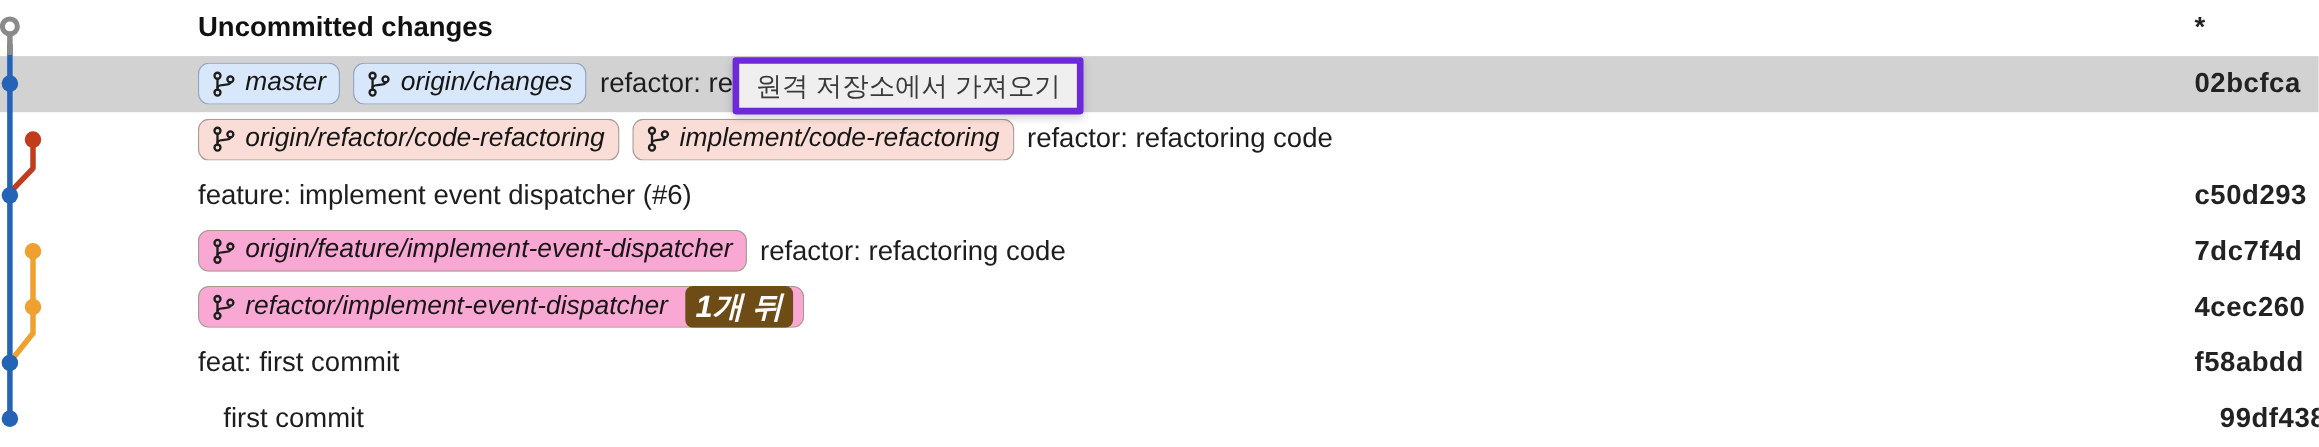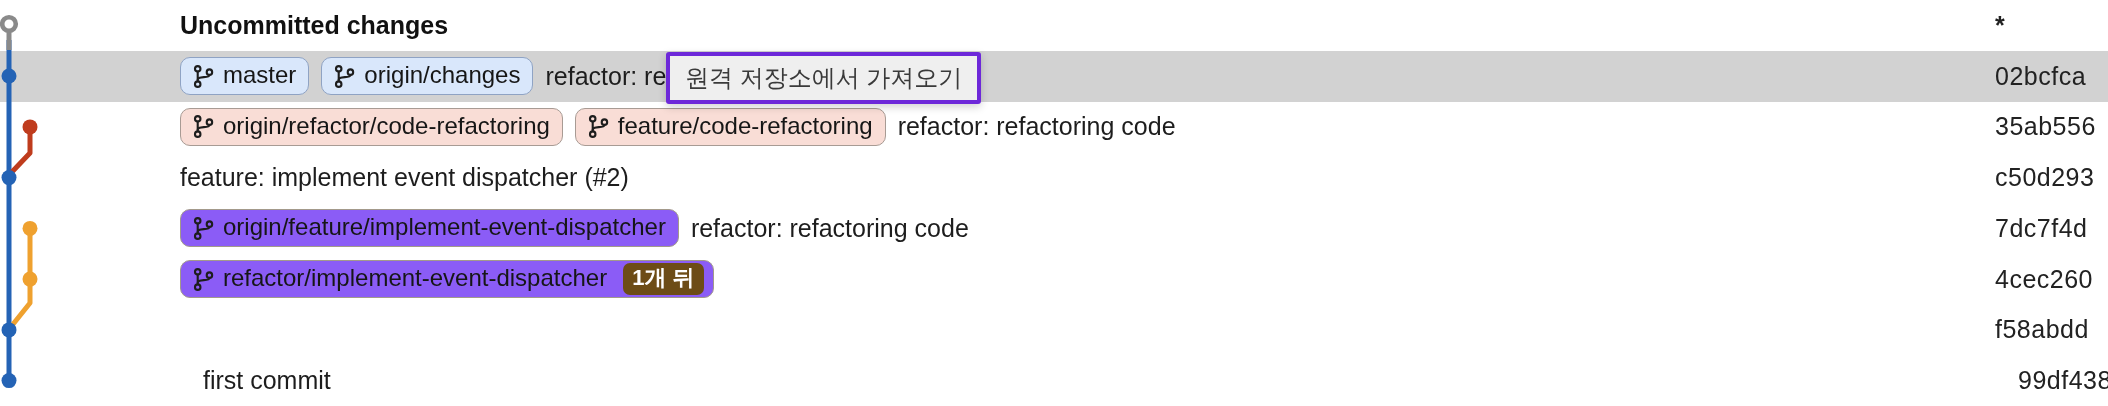--- a/index.html
+++ b/index.html
@@ -11,38 +11,38 @@
   html,body{width:2108px;height:406px;overflow:hidden;background:#ffffff;
     font-family:"Liberation Sans","DejaVu Sans",sans-serif;}
   #stage{position:relative;width:2108px;height:297px;background:#fff;text-align:right;}
 
   .row{position:absolute;left:0;width:2108px;height:var(--rh);display:flex;align-items:center;}
   .row.selected{background:var(--selected-bg);}
   .row-content{margin-left:180px;display:flex;align-items:center;gap:12px;white-space:nowrap;overflow:hidden;max-width:1790px;}
   .message{font-size:25px;color:#1d1d1d;white-space:nowrap;}
   .row.bold .message{font-weight:700;color:#111;}
   .hash{position:absolute;left:1995px;top:0;height:var(--rh);display:flex;align-items:center;
-        font-size:25px;color:#222;letter-spacing:.5px;}
+        font-size:25px;color:#222;letter-spacing:.5px;font-weight:bold;}
   .row.bold .hash{font-weight:700;letter-spacing:0;}
 
   .badge{display:inline-flex;align-items:center;height:38px;border-radius:10px;
          padding:0 12px 0 10px;gap:7px;font-size:24px;color:#161616;border:1.5px solid transparent;
-         flex:none;}
+         flex:none;font-style:italic;}
   .badge .blabel{position:relative;top:-1px;}
   .badge svg{width:25px;height:25px;flex:none;}
   .badge.blue{background:#d9e7fb;border-color:#8fa3c4;}
   .badge.pink{background:#f9ddd6;border-color:#a89b94;}
-  .badge.tan{background:#8b5cf6;border-color:#a39a8b;}
+  .badge.tan{background:#f9a8d4;border-color:#a39a8b;}
   .count-pill{margin-left:9px;margin-right:-3px;padding:2px 9px 3px;border-radius:7px;
-              font-size:22px;font-weight:700;background:#6d4c16;color:#fff;line-height:1.2;flex:none;}
+              font-size:28px;font-weight:700;background:#6d4c16;color:#fff;line-height:1.2;flex:none;}
 
   #graph{position:absolute;left:0;top:0;z-index:2;pointer-events:none;}
 
   #tooltip{position:absolute;left:666px;top:52px;height:52px;z-index:10;
-           background:#efefef;border:4px solid #6d28d9;border-radius:3px;
+           background:#efefef;border:6px solid #6d28d9;border-radius:3px;
            display:flex;align-items:center;padding:0 15px;font-size:24px;color:#3a3a3a;
            box-shadow:0 3px 8px rgba(0,0,0,0.18);white-space:nowrap;}
 </style>
 </head>
 <body>
 
 <div id="stage">
 
   <div id="rows">
       <div class="row bold" style="top: 0px;">
@@ -98,29 +98,28 @@
           <span class="badge pink">
             <svg viewBox="0 0 16 16" fill="none">
     <g stroke="#1d1d1d" stroke-width="1.35">
       <circle cx="4.3" cy="3.1" r="1.75"></circle>
       <circle cx="4.3" cy="12.9" r="1.75"></circle>
       <circle cx="11.8" cy="5.2" r="1.75"></circle>
       <path d="M4.3 4.9 V11.1" stroke-linecap="round"></path>
       <path d="M4.3 10 C4.3 7.4 11.8 9.4 11.8 7.05" stroke-linecap="round"></path>
     </g>
   </svg>
-            <span class="blabel">feature/code-refactoring</span>
+            <span class="blabel">implement/code-refactoring</span>
           </span>
           <span class="message">refactor: refactoring code</span>
         </div>
-        <span class="hash">35ab556</span>
       </div>
       <div class="row" style="top: 152.25px;">
         <div class="row-content">
-          <span class="message">feature: implement event dispatcher (#2)</span>
+          <span class="message">feature: implement event dispatcher (#6)</span>
         </div>
         <span class="hash">c50d293</span>
       </div>
       <div class="row" style="top: 203px;">
         <div class="row-content">
           <span class="badge tan">
             <svg viewBox="0 0 16 16" fill="none">
     <g stroke="#1d1d1d" stroke-width="1.35">
       <circle cx="4.3" cy="3.1" r="1.75"></circle>
       <circle cx="4.3" cy="12.9" r="1.75"></circle>
@@ -147,20 +146,23 @@
       <path d="M4.3 10 C4.3 7.4 11.8 9.4 11.8 7.05" stroke-linecap="round"></path>
     </g>
   </svg>
             <span class="blabel">refactor/implement-event-dispatcher</span>
             <span class="count-pill" style="background: rgb(109, 76, 22); color: rgb(255, 255, 255);">1개 뒤</span>
           </span>
         </div>
         <span class="hash">4cec260</span>
       </div>
       <div class="row" style="top: 304.5px;">
+        <div class="row-content">
+          <span class="message">feat: first commit</span>
+        </div>
         <span class="hash">f58abdd</span>
       </div>
       <div class="row" style="top: 355.25px; margin-left: 23px;">
         <div class="row-content">
           <span class="message">first commit</span>
         </div>
         <span class="hash">99df438</span>
       </div>
     </div>
 

